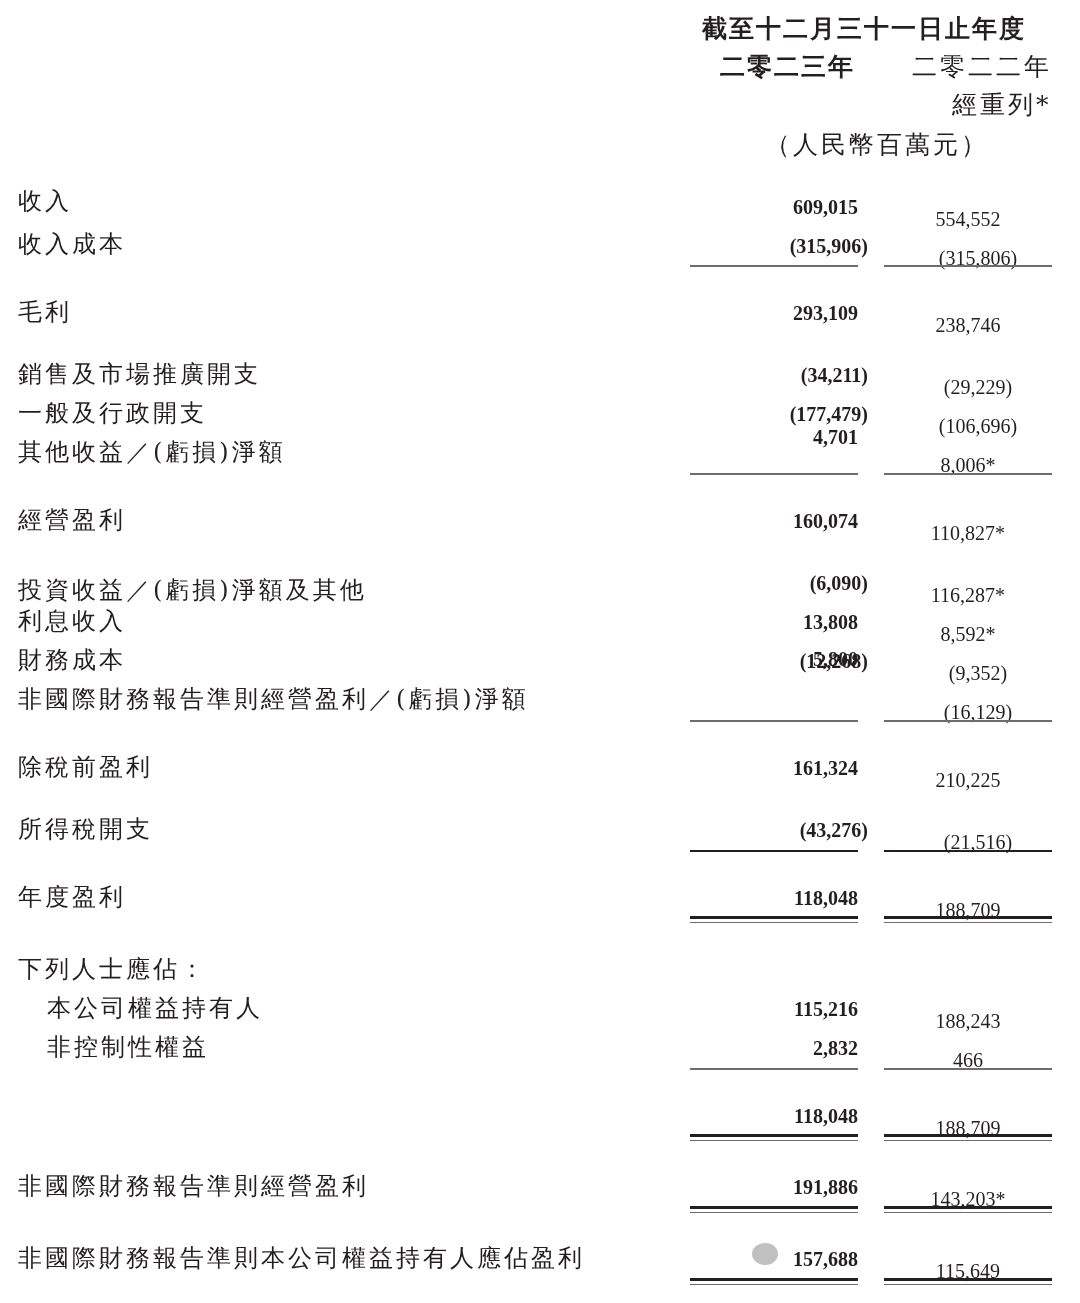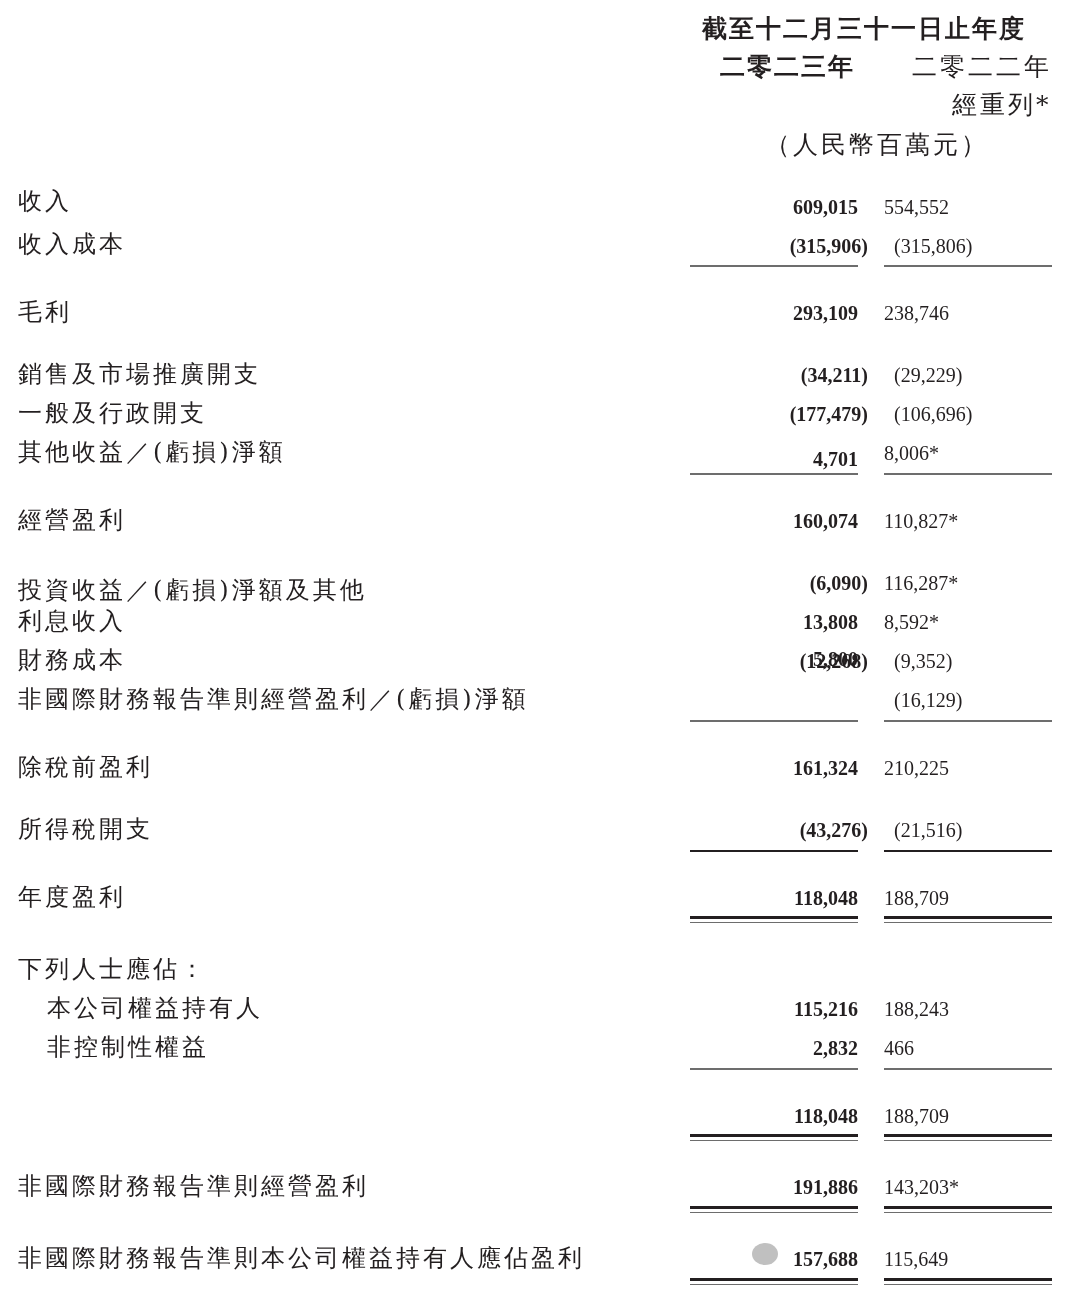--- a/index.html
+++ b/index.html
@@ -4,21 +4,21 @@
 <style>
   html, body { margin: 0; padding: 0; background: #ffffff; }
   body { width: 1080px; height: 1303px; position: relative; overflow: hidden;
          font-family: "DejaVu Serif", "Liberation Serif", serif; color: #231f20; }
   .hdr { position: absolute; font-size: 25px; letter-spacing: 3px; white-space: nowrap; }
   .hdr.bold { font-weight: bold; font-family: "DejaVu Sans", sans-serif; letter-spacing: 2px; }
   .label { position: absolute; left: 18px; font-size: 24px; letter-spacing: 3px; white-space: nowrap; line-height: 30px; }
   .label.indent { left: 47px; }
   .num { position: absolute; font-family: "Liberation Serif", serif; font-size: 20px; line-height: 30px; white-space: nowrap; }
   .num.c1 { left: 690px; width: 168px; text-align: right; font-weight: bold; }
-  .num.c2 { left: 884px; width: 168px; text-align: left; }
+  .num.c2 { left: 884px; width: 168px; text-align: center; margin-top: 12px; }
   .rule { position: absolute; height: 0; border-top: 2px solid #6d6d6d; }
   .rule.c1 { left: 690px; width: 168px; }
   .rule.c2 { left: 884px; width: 168px; }
   .drule { position: absolute; height: 3px; border-top: 3px solid #231f20; border-bottom: 1px solid #6d6d6d; }
   .drule.c1 { left: 690px; width: 168px; }
   .drule.c2 { left: 884px; width: 168px; }
   .wm { position: absolute; left: 752px; top: 1238px; font-family: "DejaVu Sans", sans-serif;
         font-size: 27px; color: rgba(150,150,150,0.55); white-space: nowrap; letter-spacing: 2px; }
   .wm-icon { display: inline-block; width: 26px; height: 22px; border-radius: 50%;
              background: rgba(150,150,150,0.6); vertical-align: -2px; margin-right: 4px; }
@@ -48,21 +48,21 @@
 
 <div class="label" style="top:359px;">銷售及市場推廣開支</div>
 <div class="num c1" style="top:360px; left:700px;">(34,211)</div>
 <div class="num c2" style="top:360px; left:894px;">(29,229)</div>
 
 <div class="label" style="top:398px;">一般及行政開支</div>
 <div class="num c1" style="top:399px; left:700px;">(177,479)</div>
 <div class="num c2" style="top:399px; left:894px;">(106,696)</div>
 
 <div class="label" style="top:437px;">其他收益／(虧損)淨額</div>
-<div class="num c1" style="top:444px;">4,701</div>
+<div class="num c1" style="top:422px;">4,701</div>
 <div class="num c2" style="top:438px;">8,006*</div>
 <div class="rule c1" style="top:473px;"></div>
 <div class="rule c2" style="top:473px;"></div>
 
 <div class="label" style="top:505px;">經營盈利</div>
 <div class="num c1" style="top:506px;">160,074</div>
 <div class="num c2" style="top:506px;">110,827*</div>
 
 <div class="label" style="top:567px;margin-top:8px;">投資收益／(虧損)淨額及其他</div>
 <div class="num c1" style="top:568px; left:700px;">(6,090)</div>

